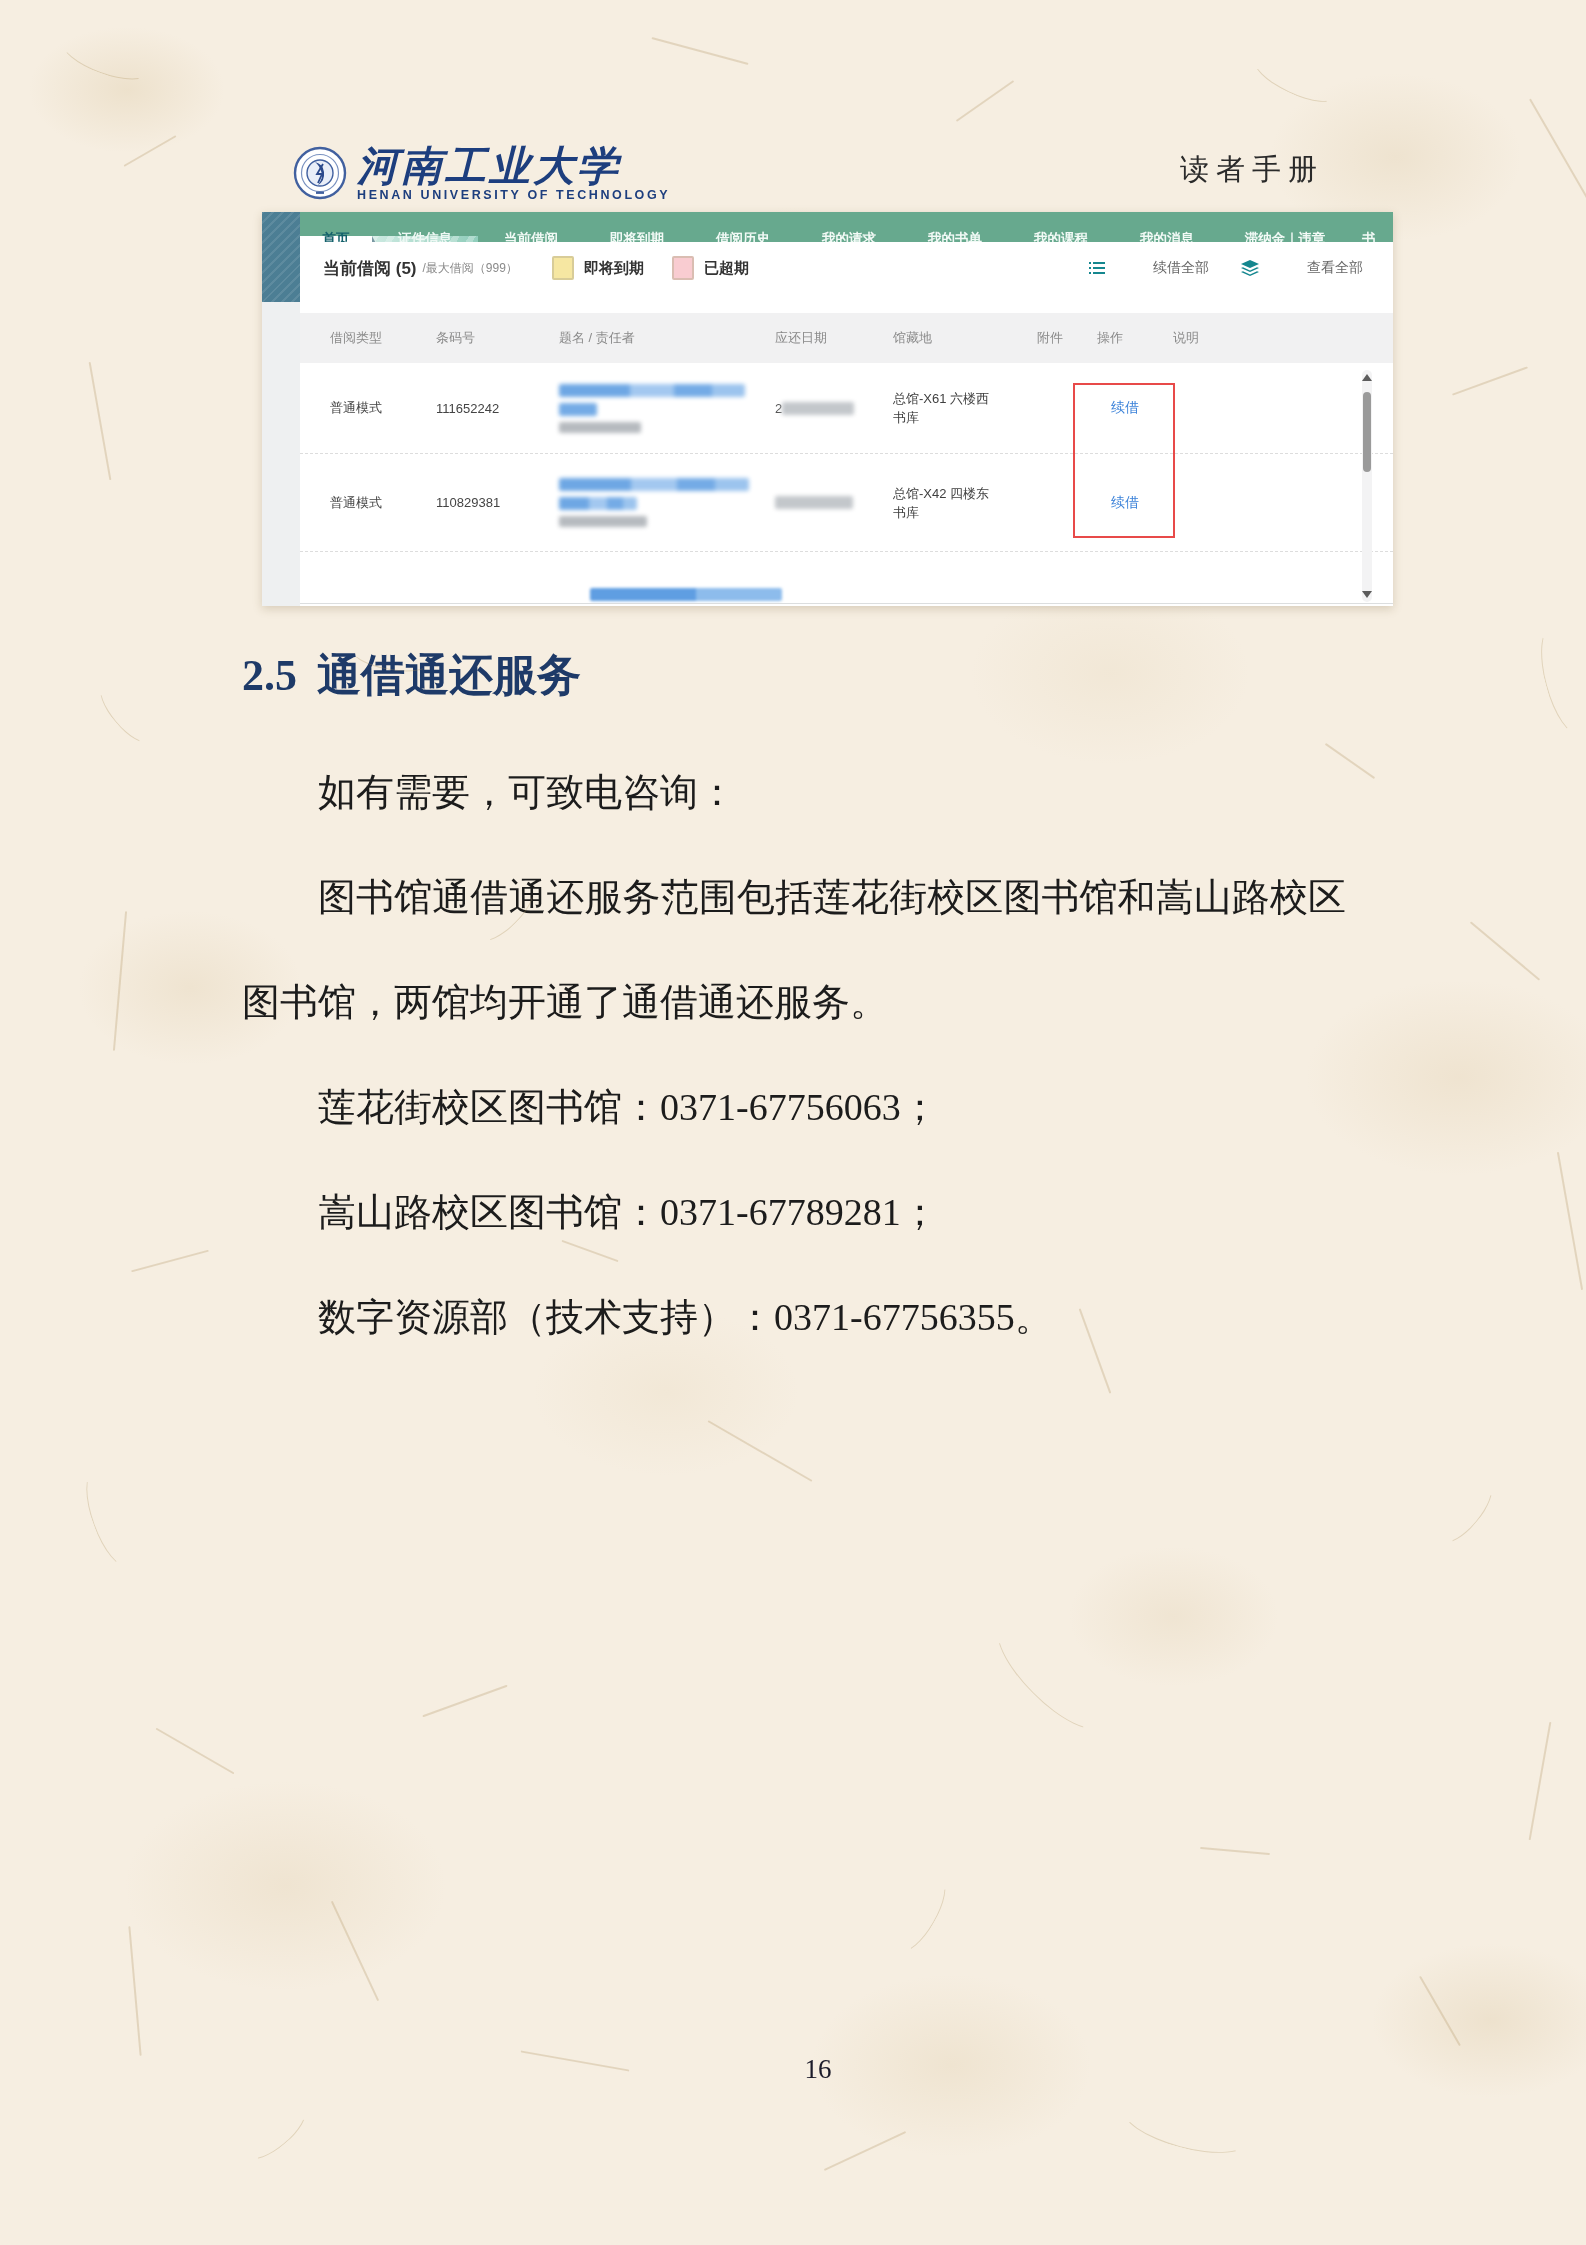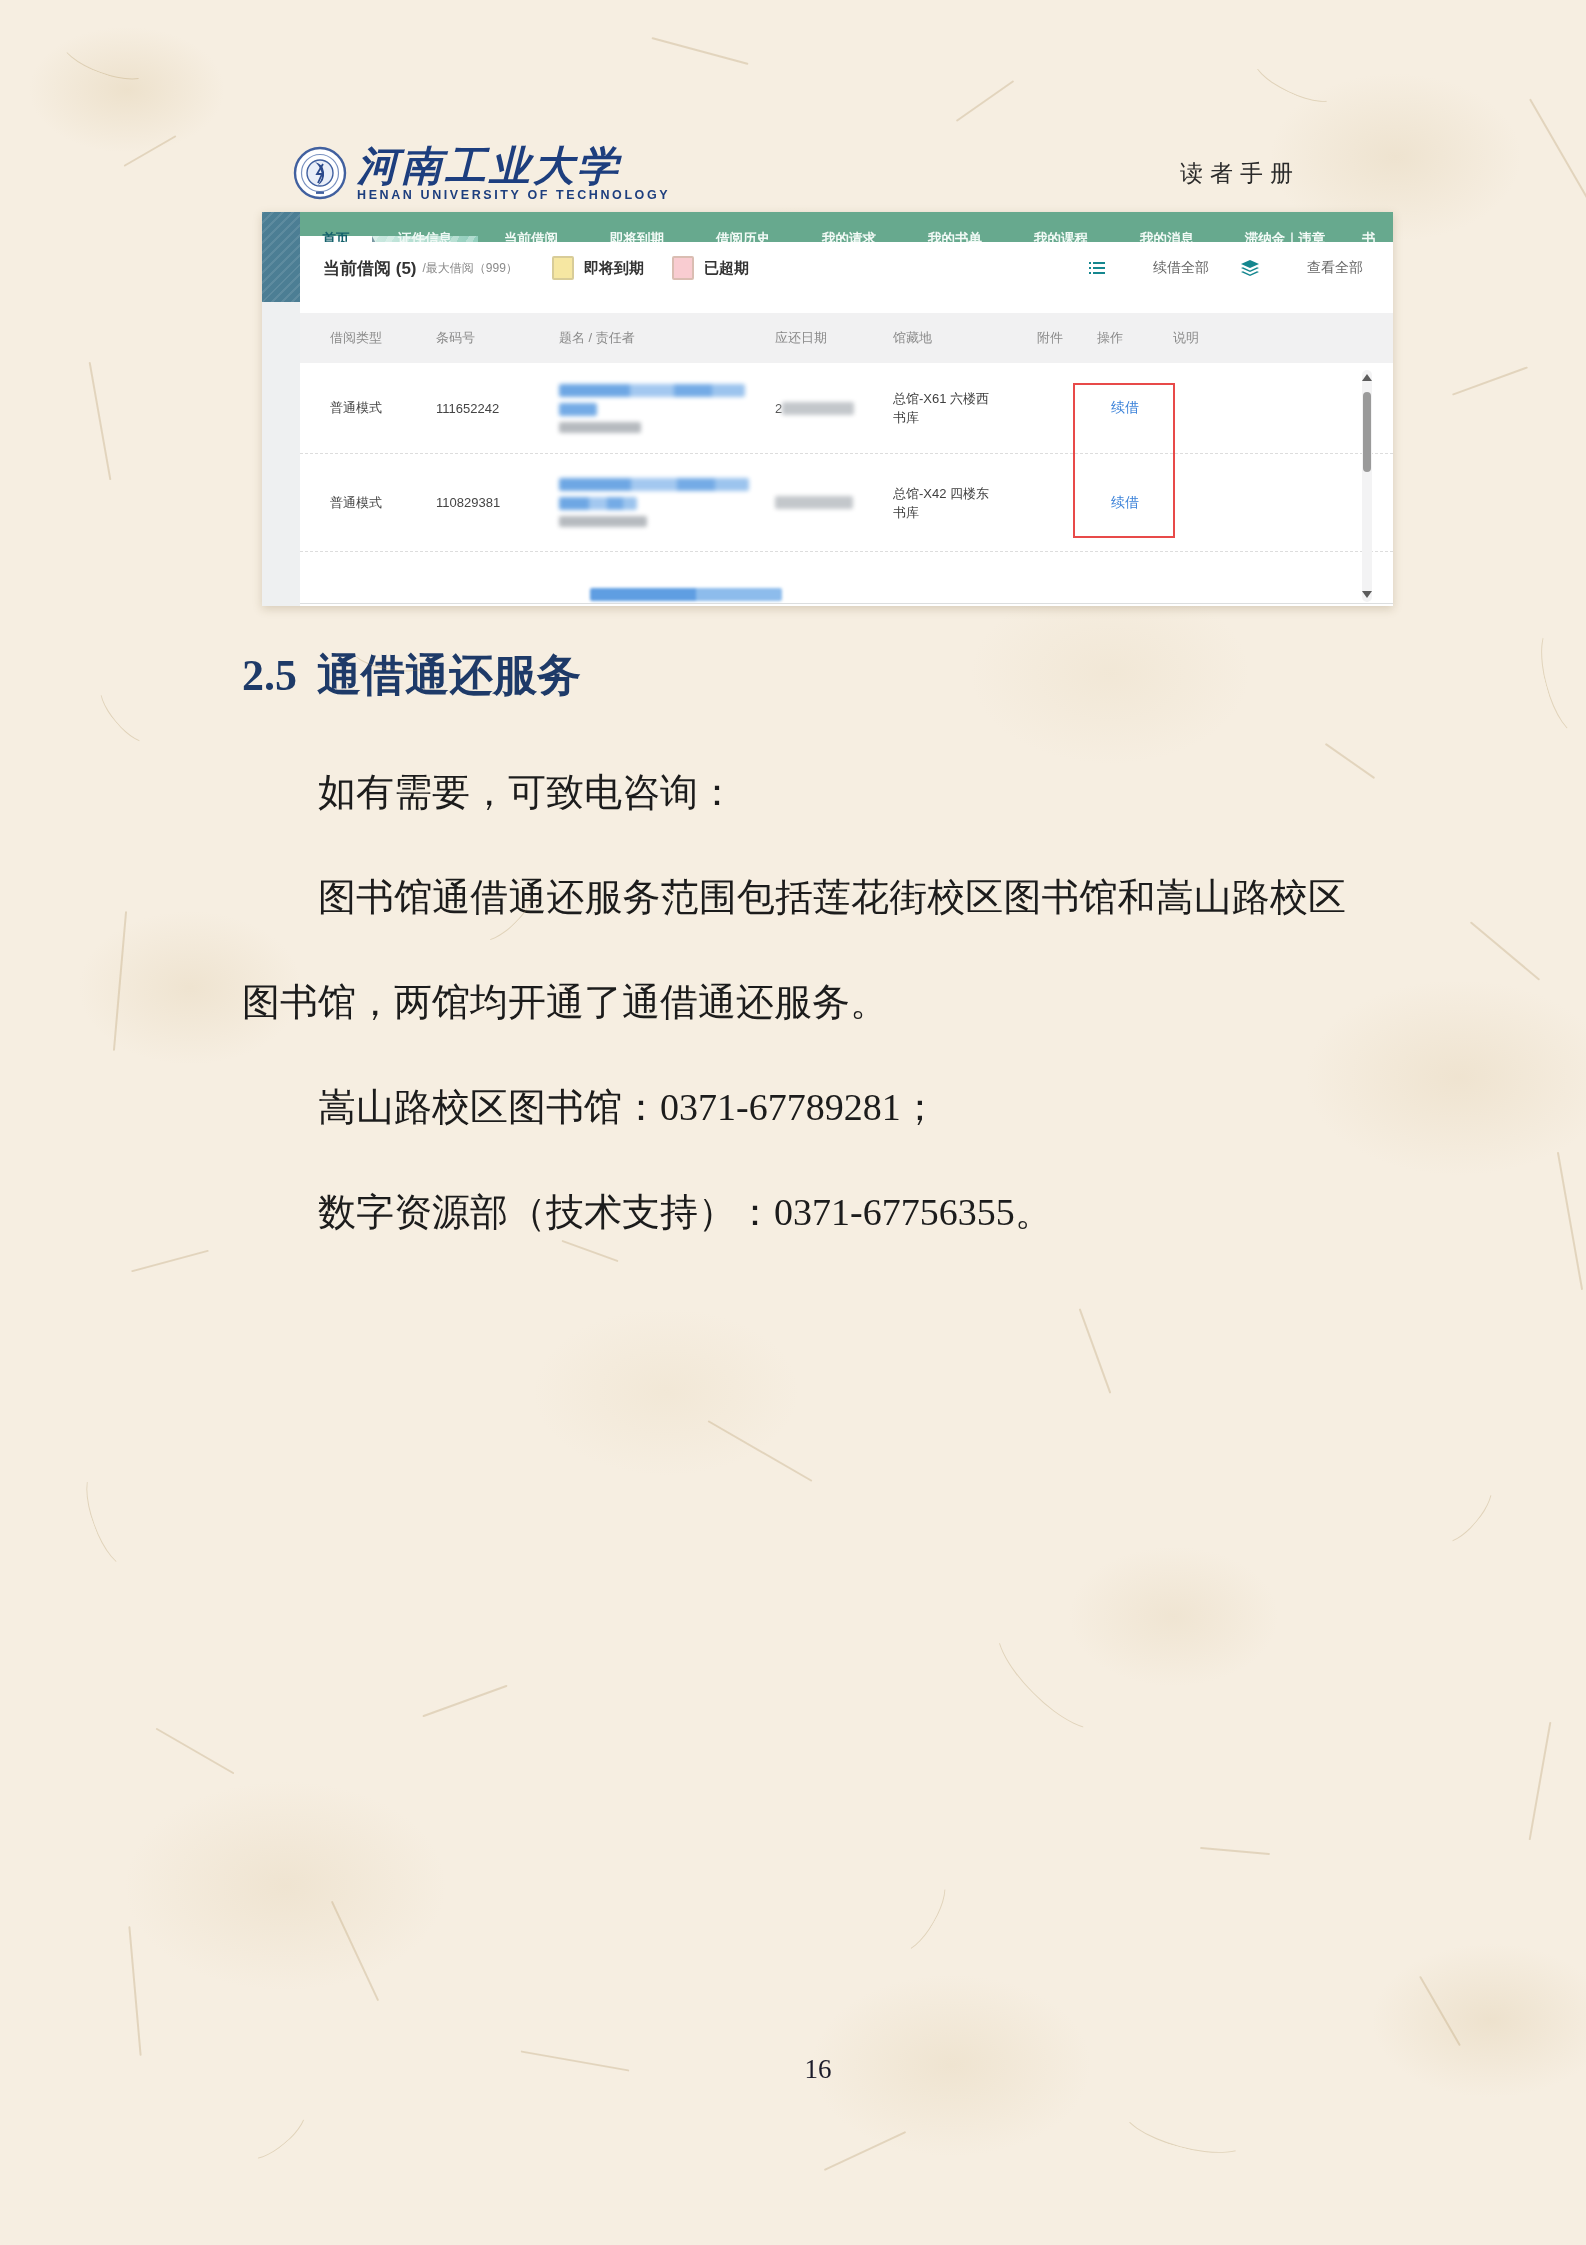--- a/index.html
+++ b/index.html
@@ -32,22 +32,22 @@
   .seal { width:54px; height:54px; flex:0 0 auto; }
   .logo-txt { margin-left:10px; color:#1d3e7e; }
   .logo-cn {
     font-family:"Liberation Serif", serif; font-style:italic; font-weight:bold;
     font-size:41px; line-height:40px; letter-spacing:3px; white-space:nowrap;
   }
   .logo-en {
     font-size:12.5px; font-weight:bold; letter-spacing:2.6px; margin-top:2px; white-space:nowrap;
   }
   .manual-title {
-    position:absolute; left:1180px; top:158px; width:220px;
-    font-family:"Liberation Serif", serif; font-size:23px; color:#2a2a2a; letter-spacing:7px;
+    position:absolute; left:1180px; top:150px; width:220px;
+    font-family:"Liberation Serif", serif; font-size:29px; color:#2a2a2a; letter-spacing:7px;
   }
 
   
   .shot {
     position:absolute; left:262px; top:212px; width:1131px; height:394px;
     background:#fff; overflow:hidden; box-shadow:0 3px 9px rgba(110,85,45,.22);
   }
   .shot-strip { position:absolute; left:0; top:0; width:38px; height:100%; background:#eef0f1; }
   .strip-dark {
     position:absolute; left:0; top:0; width:38px; height:90px; background:#4c7e94;
@@ -319,20 +319,21 @@
     </div>
   </div>
 
   <div class="section-heading">
     <span class="num">2.5</span><span>通借通还服务</span>
   </div>
 
   <div class="doc-body">
     <p>如有需要，可致电咨询：</p>
     <p>图书馆通借通还服务范围包括莲花街校区图书馆和嵩山路校区图书馆，两馆均开通了通借通还服务。</p>
+    <p>莲花街校区图书馆：0371-67756063；</p>
     <p>嵩山路校区图书馆：0371-67789281；</p>
     <p>数字资源部（技术支持）：0371-67756355。</p>
   </div>
 
   <div class="page-num">16</div>
 <span class="fiber" style="left: 60px; top: 40px; width: 90px; height: 31.5px; border-width: 1.6px; border-style: solid; border-color: transparent transparent rgba(176, 148, 96, 0.3); border-image: initial; border-radius: 50%; transform: rotate(20deg);"></span>
     <span class="fiber" style="left: 120px; top: 150px; width: 60px; height: 2px; background: rgba(176, 148, 96, 0.28); border-radius: 2px; transform: rotate(-30deg);"></span>
     <span class="fiber" style="left: 40px; top: 420px; width: 120px; height: 2px; background: rgba(176, 148, 96, 0.28); border-radius: 2px; transform: rotate(80deg);"></span>
     <span class="fiber" style="left: 90px; top: 700px; width: 70px; height: 24.5px; border-width: 1.6px; border-style: solid; border-color: transparent transparent rgba(176, 148, 96, 0.3); border-image: initial; border-radius: 50%; transform: rotate(50deg);"></span>
     <span class="fiber" style="left: 50px; top: 980px; width: 140px; height: 2px; background: rgba(176, 148, 96, 0.28); border-radius: 2px; transform: rotate(95deg);"></span>

